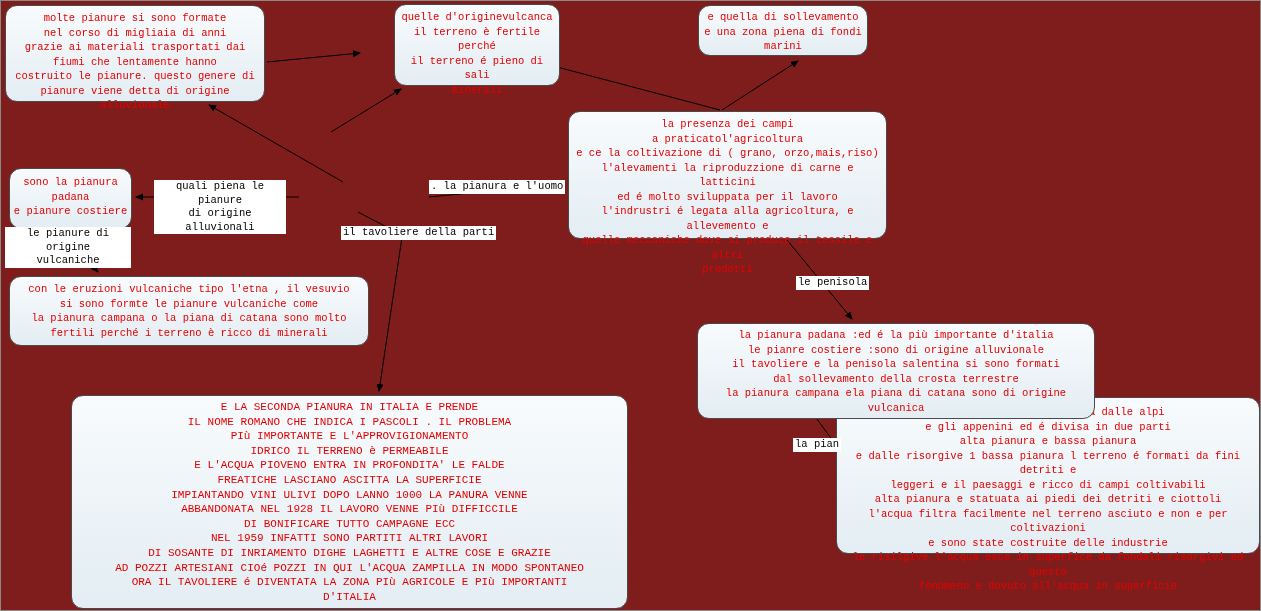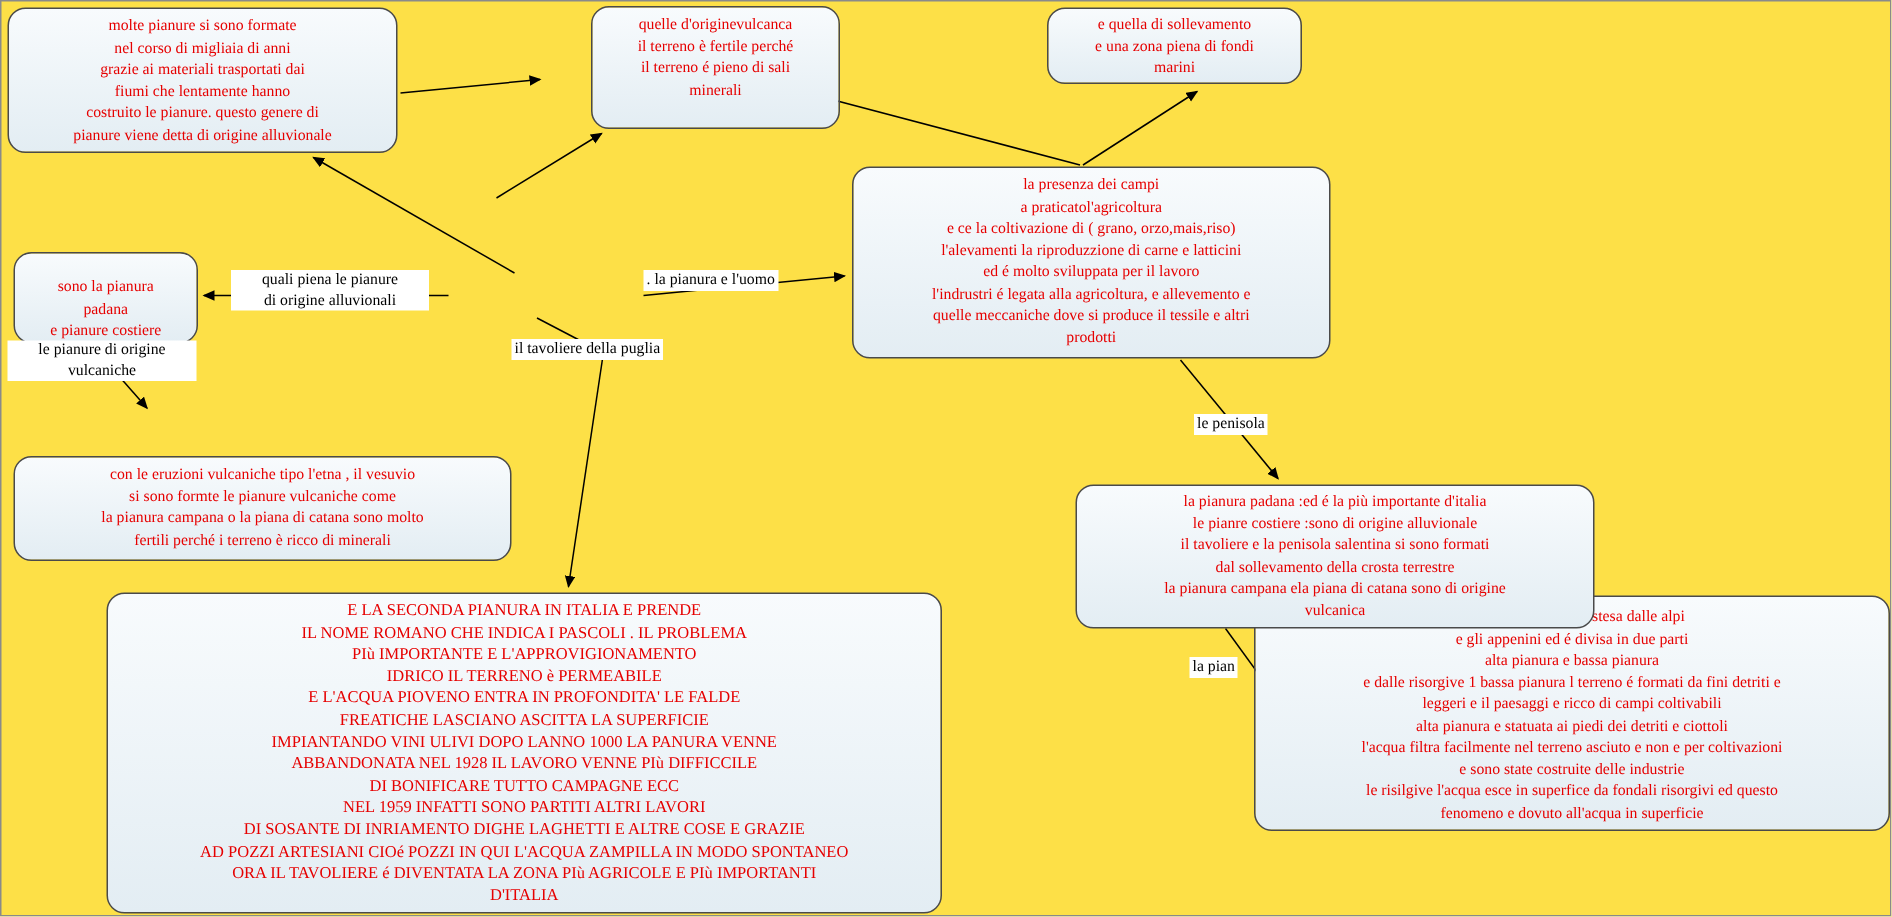--- a/index.html
+++ b/index.html
@@ -1,21 +1,21 @@
 <!DOCTYPE html>
 <html><head>
 <meta charset="utf-8">
 <style>
   html,body{margin:0;padding:0;background:#ffffff;}
   #canvas{
     position:relative;
     width:1259px;height:609px;
     border:1px solid #8a8a8a;
-    background:#fde047;
-    font-family:Liberation Serif, serif;
+    background:#7f1d1d;
+    font-family:Liberation Mono, monospace;
     overflow:hidden;
   }
   #wires{position:absolute;left:0;top:0;z-index:1;}
   .concept{
     position:absolute;
     box-sizing:border-box;
     background:linear-gradient(180deg,#f8fbfd 0%,#e3edf3 100%);
     border:1px solid #4a4a4a;
     border-radius:12px;
     color:#e60000;
@@ -84,26 +84,26 @@
 l'alevamenti la riproduzzione di carne e latticini
 ed é molto sviluppata per il lavoro
 l'indrustri é legata alla agricoltura, e allevemento e
 quelle meccaniche dove si produce il tessile e altri
 prodotti</div>
 
   <div class="concept" style="left:697px;top:4px;width:170px;height:51px;padding-top:4px;">e quella di sollevamento
 e una zona piena di fondi
 marini</div>
 
-  <div class="concept" style="left:8px;top:167px;width:123px;height:61px;padding-top:16px;">sono la pianura
+  <div class="concept" style="left:8px;top:167px;width:123px;height:61px;padding-top:6px;">sono la pianura
 padana
 e pianure costiere</div>
 
 
-  <div class="concept" style="left:8px;top:275px;width:332px;height:70px;margin-top:28px;">con le eruzioni vulcaniche tipo l'etna , il vesuvio
+  <div class="concept" style="left:8px;top:275px;width:360px;height:70px;">con le eruzioni vulcaniche tipo l'etna , il vesuvio
 si sono formte le pianure  vulcaniche come
 la pianura campana o la piana di catana sono  molto
 fertili perché i terreno è ricco di  minerali</div>
 
   <div class="concept" style="left:70px;top:394px;width:557px;height:214px;font-size:11px;line-height:14.6px;padding-top:4px;">E LA SECONDA  PIANURA IN   ITALIA E PRENDE
 IL NOME ROMANO CHE INDICA I PASCOLI . IL PROBLEMA
 PIù IMPORTANTE E  L'APPROVIGIONAMENTO
 IDRICO IL TERRENO è PERMEABILE
 E L'ACQUA PIOVENO ENTRA IN PROFONDITA'  LE FALDE
 FREATICHE  LASCIANO ASCITTA LA SUPERFICIE
@@ -120,35 +120,35 @@
 e gli appenini ed é divisa in due parti
 alta pianura e bassa pianura
 e dalle risorgive 1 bassa pianura l terreno é formati da fini detriti e
 leggeri e il paesaggi e ricco di campi  coltivabili
 alta pianura e statuata ai piedi dei detriti e ciottoli
 l'acqua filtra facilmente nel terreno asciuto e non e per coltivazioni
 e sono state costruite delle industrie
 le risilgive l'acqua esce in superfice  da fondali risorgivi  ed questo
 fenomeno e dovuto all'acqua in superficie</div>
 
-  <div class="concept over" style="left:716px;top:322px;width:346px;height:96px;padding-top:4px;text-align:center;">la pianura padana :ed é la  più importante d'italia
+  <div class="concept over" style="left:696px;top:322px;width:398px;height:96px;padding-top:4px;text-align:center;">la pianura padana :ed é la  più importante d'italia
 le pianre costiere :sono di origine alluvionale
 il tavoliere e la penisola  salentina si sono formati
 dal sollevamento della crosta terrestre
 la pianura campana ela piana di catana sono di origine
 vulcanica</div>
 
 
   <div class="linklabel" style="left:153px;top:179px;width:128px;">quali piena le pianure
 di origine alluvionali</div>
 
   <div class="linklabel" style="left:4px;top:226px;width:122px;">le pianure di origine
 vulcaniche</div>
 
   <div class="linklabel" style="left:428px;top:179px;">. la pianura e l'uomo</div>
 
-  <div class="linklabel" style="left:340px;top:225px;">il tavoliere della puglia</div>
+  <div class="linklabel" style="left:340px;top:225px;">il tavoliere della parti</div>
 
   <div class="linklabel" style="left:795px;top:275px;">le  penisola</div>
 
   <div class="linklabel" style="left:792px;top:437px;">la pian</div>
 
 </div>
 
 </body></html>

